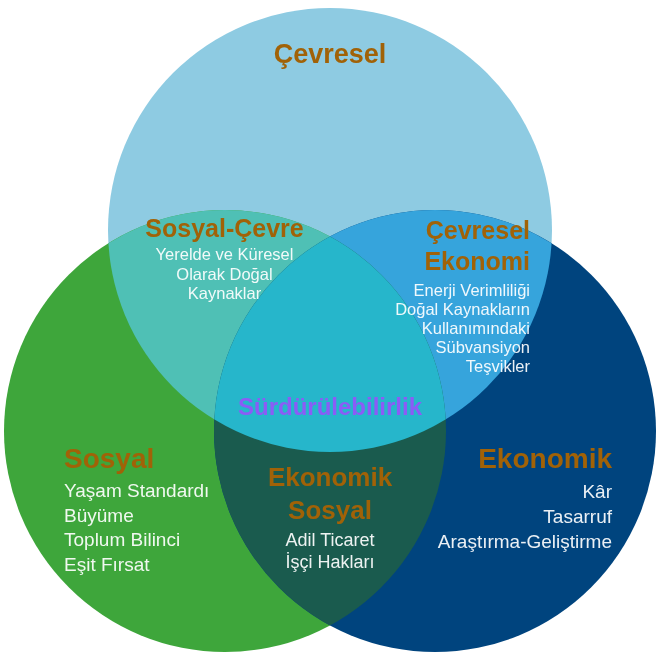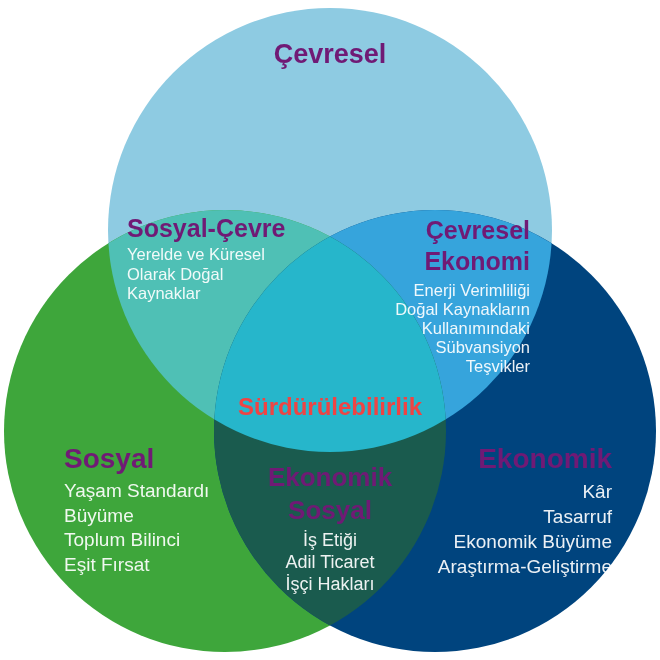--- a/index.html
+++ b/index.html
@@ -16,38 +16,38 @@
     left: 0; top: 0;
     width: 660px; height: 660px;
   }
   .region {
     position: absolute;
     color: #ffffff;
   }
   .region .heading {
     margin: 0;
     font-weight: 700;
-    color: #701a75;
+    color: #a16207;
   }
   .region .item {
     color: rgba(255,255,255,0.92);
   }
 
   
   .r-environment {
     left: 130px; top: 40px; width: 400px;
     text-align: center;
   }
   .r-environment .heading { font-size: 27px; line-height: 28px; margin-bottom: 5px; }
   .r-environment .item { font-size: 19px; line-height: 23px; }
 
   
   .r-social-environment {
     left: 127px; top: 215px; width: 195px;
-    text-align: left;
+    text-align: center;
   }
   .r-social-environment .heading { font-size: 25px; line-height: 27px; margin-bottom: 3px; }
   .r-social-environment .item { font-size: 16.5px; line-height: 19.5px; }
 
   
   .r-environment-economic {
     right: 130px; top: 215px; width: 195px;
     text-align: right;
   }
   .r-environment-economic .heading { font-size: 25px; line-height: 31px; }
@@ -138,48 +138,46 @@
     <div class="items">
       <div class="item">Enerji Verimliliği</div>
       <div class="item">Doğal Kaynakların</div>
       <div class="item">Kullanımındaki</div>
       <div class="item">Sübvansiyon</div>
       <div class="item">Teşvikler</div>
     </div>
   </div>
 
   <div class="region r-center">
-    <h2 class="heading" style="color: #ef4444;">Sürdürülebilirlik</h2>
+    <h2 class="heading" style="color: #8b5cf6;">Sürdürülebilirlik</h2>
   </div>
 
   <div class="region r-social">
     <h2 class="heading">Sosyal</h2>
     <div class="items">
       <div class="item">Yaşam Standardı</div>
       <div class="item">Büyüme</div>
       <div class="item">Toplum Bilinci</div>
       <div class="item">Eşit Fırsat</div>
     </div>
   </div>
 
   <div class="region r-economic-social">
     <h2 class="heading">
       <div>Ekonomik</div>
       <div>Sosyal</div>
     </h2>
     <div class="items">
-      <div class="item">İş Etiği</div>
       <div class="item">Adil Ticaret</div>
       <div class="item">İşçi Hakları</div>
     </div>
   </div>
 
   <div class="region r-economic">
     <h2 class="heading">Ekonomik</h2>
     <div class="items">
       <div class="item">Kâr</div>
       <div class="item">Tasarruf</div>
-      <div class="item">Ekonomik Büyüme</div>
       <div class="item">Araştırma-Geliştirme</div>
     </div>
   </div>
 
 </div>
 
 </body></html>

